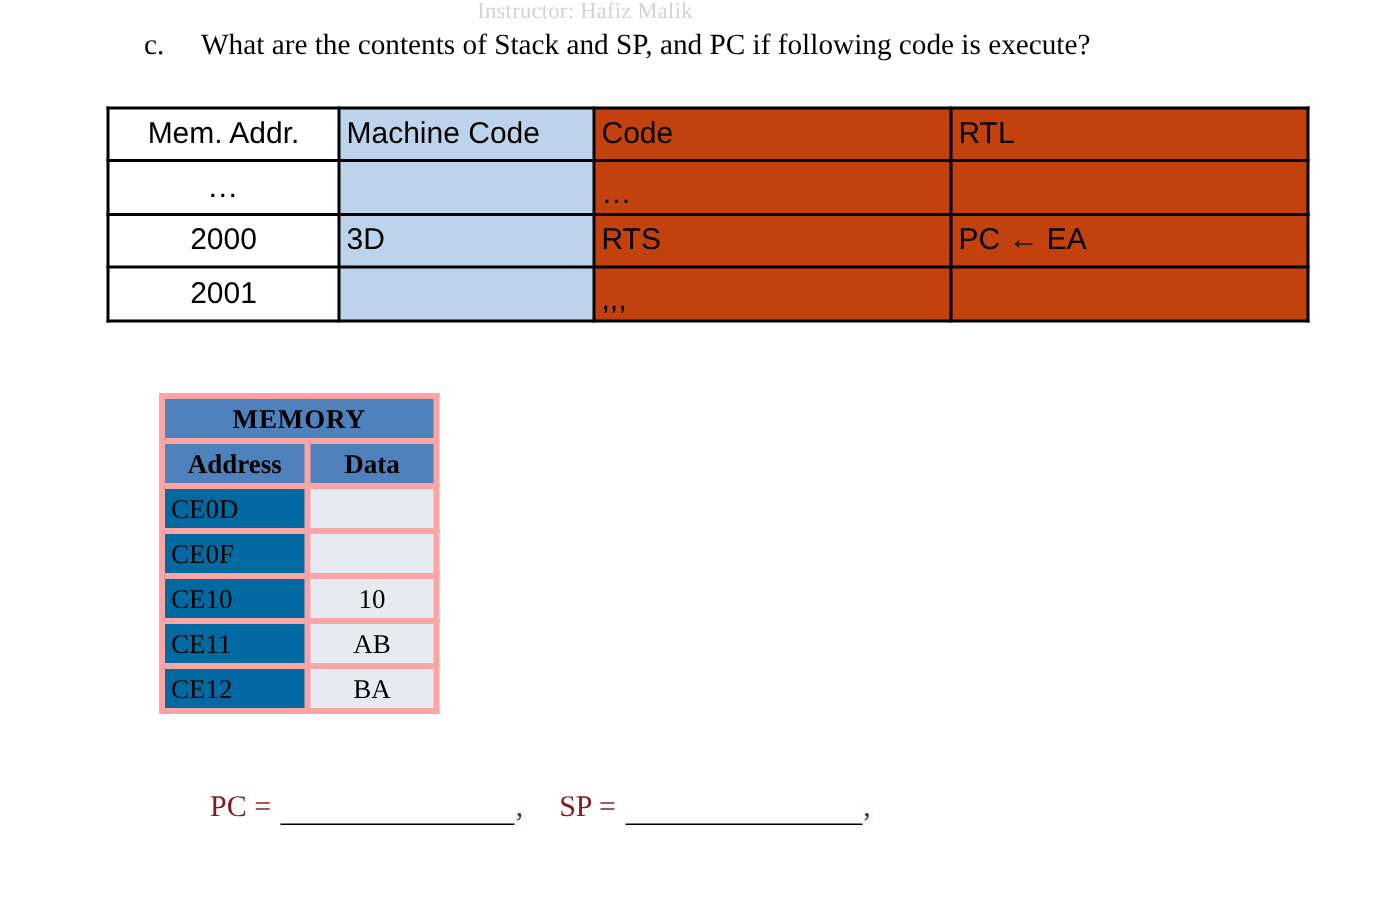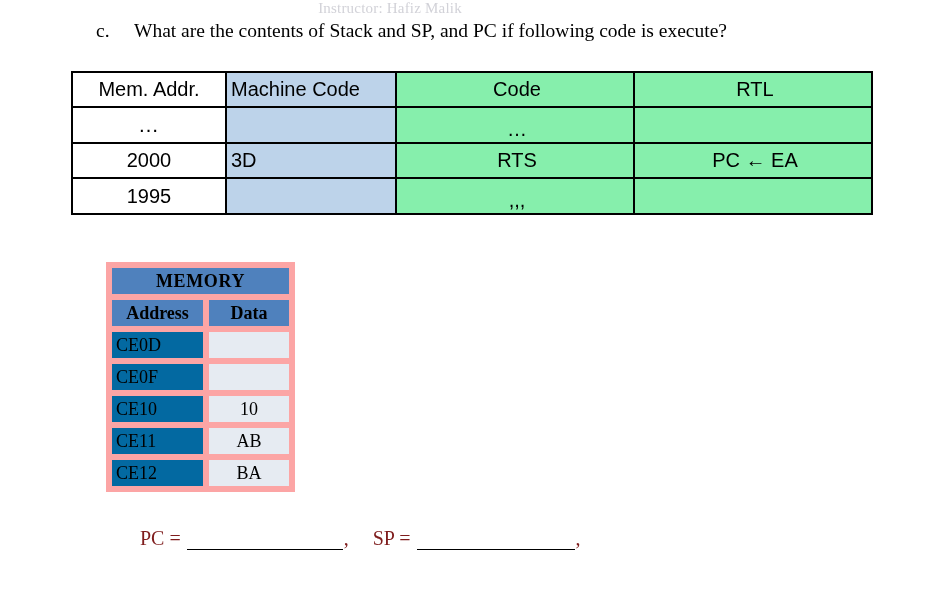--- a/index.html
+++ b/index.html
@@ -71,42 +71,42 @@
     background: #ffffff;
     text-align: center;
     margin-left: 17px;
   }
   .cell-mach {
     background: #bdd3ea;
     text-align: left;
     padding-left: 4px !important;
   }
   .cell-plain {
-    background: #86efac;
-    text-align: center;
+    background: #c2410c;
+    text-align: left;
     padding-left: 4px !important;
   }
   .cell-plain.align-bottom {
     vertical-align: bottom;
     padding-bottom: 1px;
   }
   .cell-addr.dots { font-size: 21px; letter-spacing: 1px; }
 
   
   .memory-table {
     position: absolute;
     left: 106px;
     top: 262px;
     width: 183px;
     border-collapse: collapse;
     table-layout: fixed;
     font-family: "Liberation Serif", serif;
   }
   .memory-table td, .memory-table th {
-    border: 6px solid #fca5a5;
+    border: 4px solid #fca5a5;
     padding: 0;
     height: 26px;
     font-size: 18px;
     color: #000000;
   }
   .mem-title {
     background: #4f81bd;
     color: #ffffff;
     font-weight: bold;
     text-align: center;
@@ -182,21 +182,21 @@
       <td class="cell-plain align-bottom">…</td>
       <td class="cell-plain"></td>
     </tr>
     <tr>
       <td class="cell-addr">2000</td>
       <td class="cell-mach">3D</td>
       <td class="cell-plain">RTS</td>
       <td class="cell-plain">PC ← EA</td>
     </tr>
     <tr>
-      <td class="cell-addr">1995</td>
+      <td class="cell-addr">2001</td>
       <td class="cell-mach"></td>
       <td class="cell-plain align-bottom">,,,</td>
       <td class="cell-plain"></td>
     </tr>
   </tbody>
 </table>
 
 <table class="memory-table">
   <colgroup>
     <col class="mem-col-addr">

